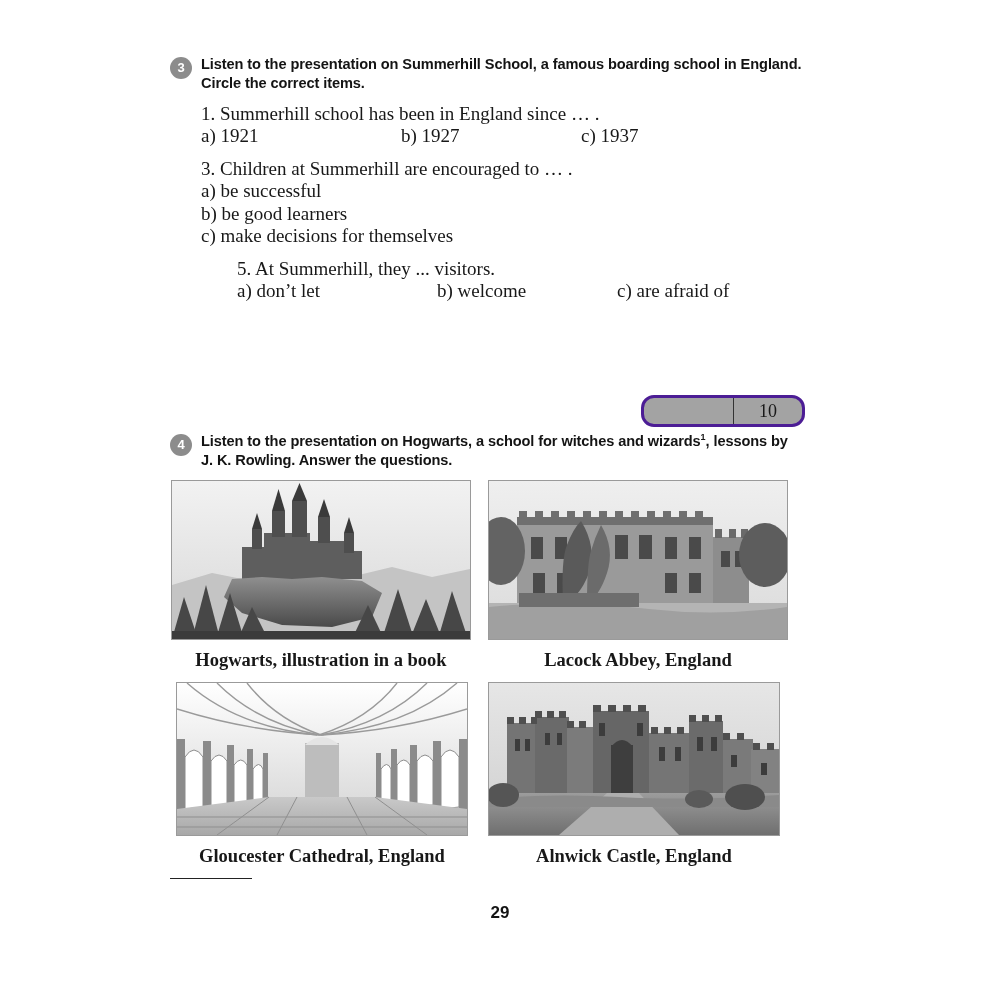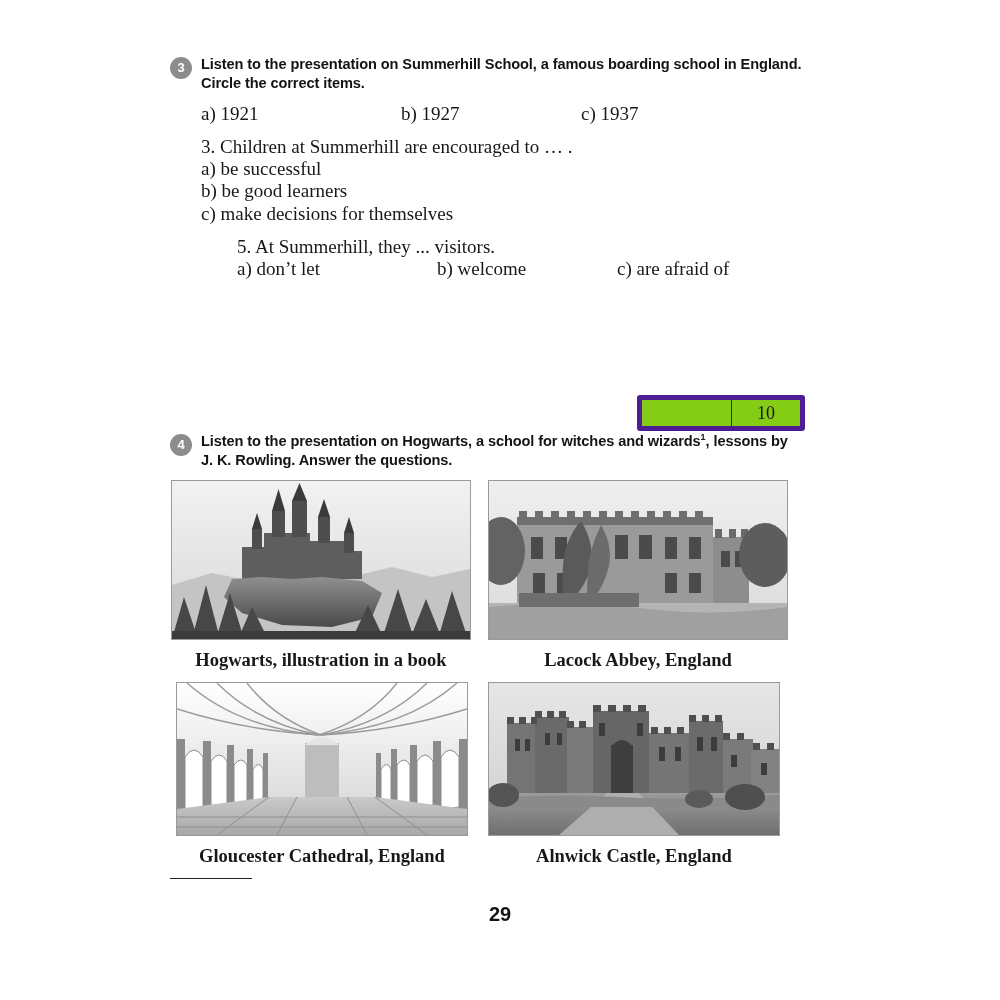--- a/index.html
+++ b/index.html
@@ -80,25 +80,25 @@
   }
   .q-opts-row .opt:nth-child(1) { width: 200px; }
   .q-opts-row .opt:nth-child(2) { width: 180px; }
 
   
   .score-box {
     position: absolute;
     right: 195px;
     width: 158px;
     height: 26px;
-    border: 5px solid #4c1d95;
-    border-radius: 3px;
+    border: 3px solid #4c1d95;
+    border-radius: 13px;
     display: flex;
     overflow: hidden;
-    background: #84cc16;
+    background: #a3a3a3;
   }
   .score-blank {
     flex: 1 1 auto;
     border-right: 1px solid #333333;
   }
   .score-value {
     width: 68px;
     text-align: center;
     font-family: "Liberation Serif", serif;
     font-size: 18px;
@@ -156,40 +156,41 @@
   }
 
   
   .page-number {
     position: absolute;
     left: 0;
     top: 903px;
     width: 1000px;
     text-align: center;
     font-family: "Liberation Sans", sans-serif;
-    font-size: 20px;
+    font-size: 17px;
     font-weight: bold;
     color: #141414;
   }
 </style>
 </head>
 <body>
 
 <div class="page">
 
   <div class="exercise" style="left:170px; top:55px; width:660px;">
     <div class="ex-num">3</div>
     <div class="ex-instruction">
       <span>Listen to the presentation on Summerhill School, a famous boarding school in England.</span><br>
       <span>Circle the correct items.</span>
     </div>
 
     <div class="questions">
 
       <div class="q-group">
+        <div class="q-line">1. Summerhill school has been in England since … .</div>
         <div class="q-opts-row">
           <span class="opt">a) 1921</span>
           <span class="opt">b) 1927</span>
           <span class="opt">c) 1937</span>
         </div>
       </div>
 
 
       <div class="q-group">
         <div class="q-line">3. Children at Summerhill are encouraged to … .</div>

